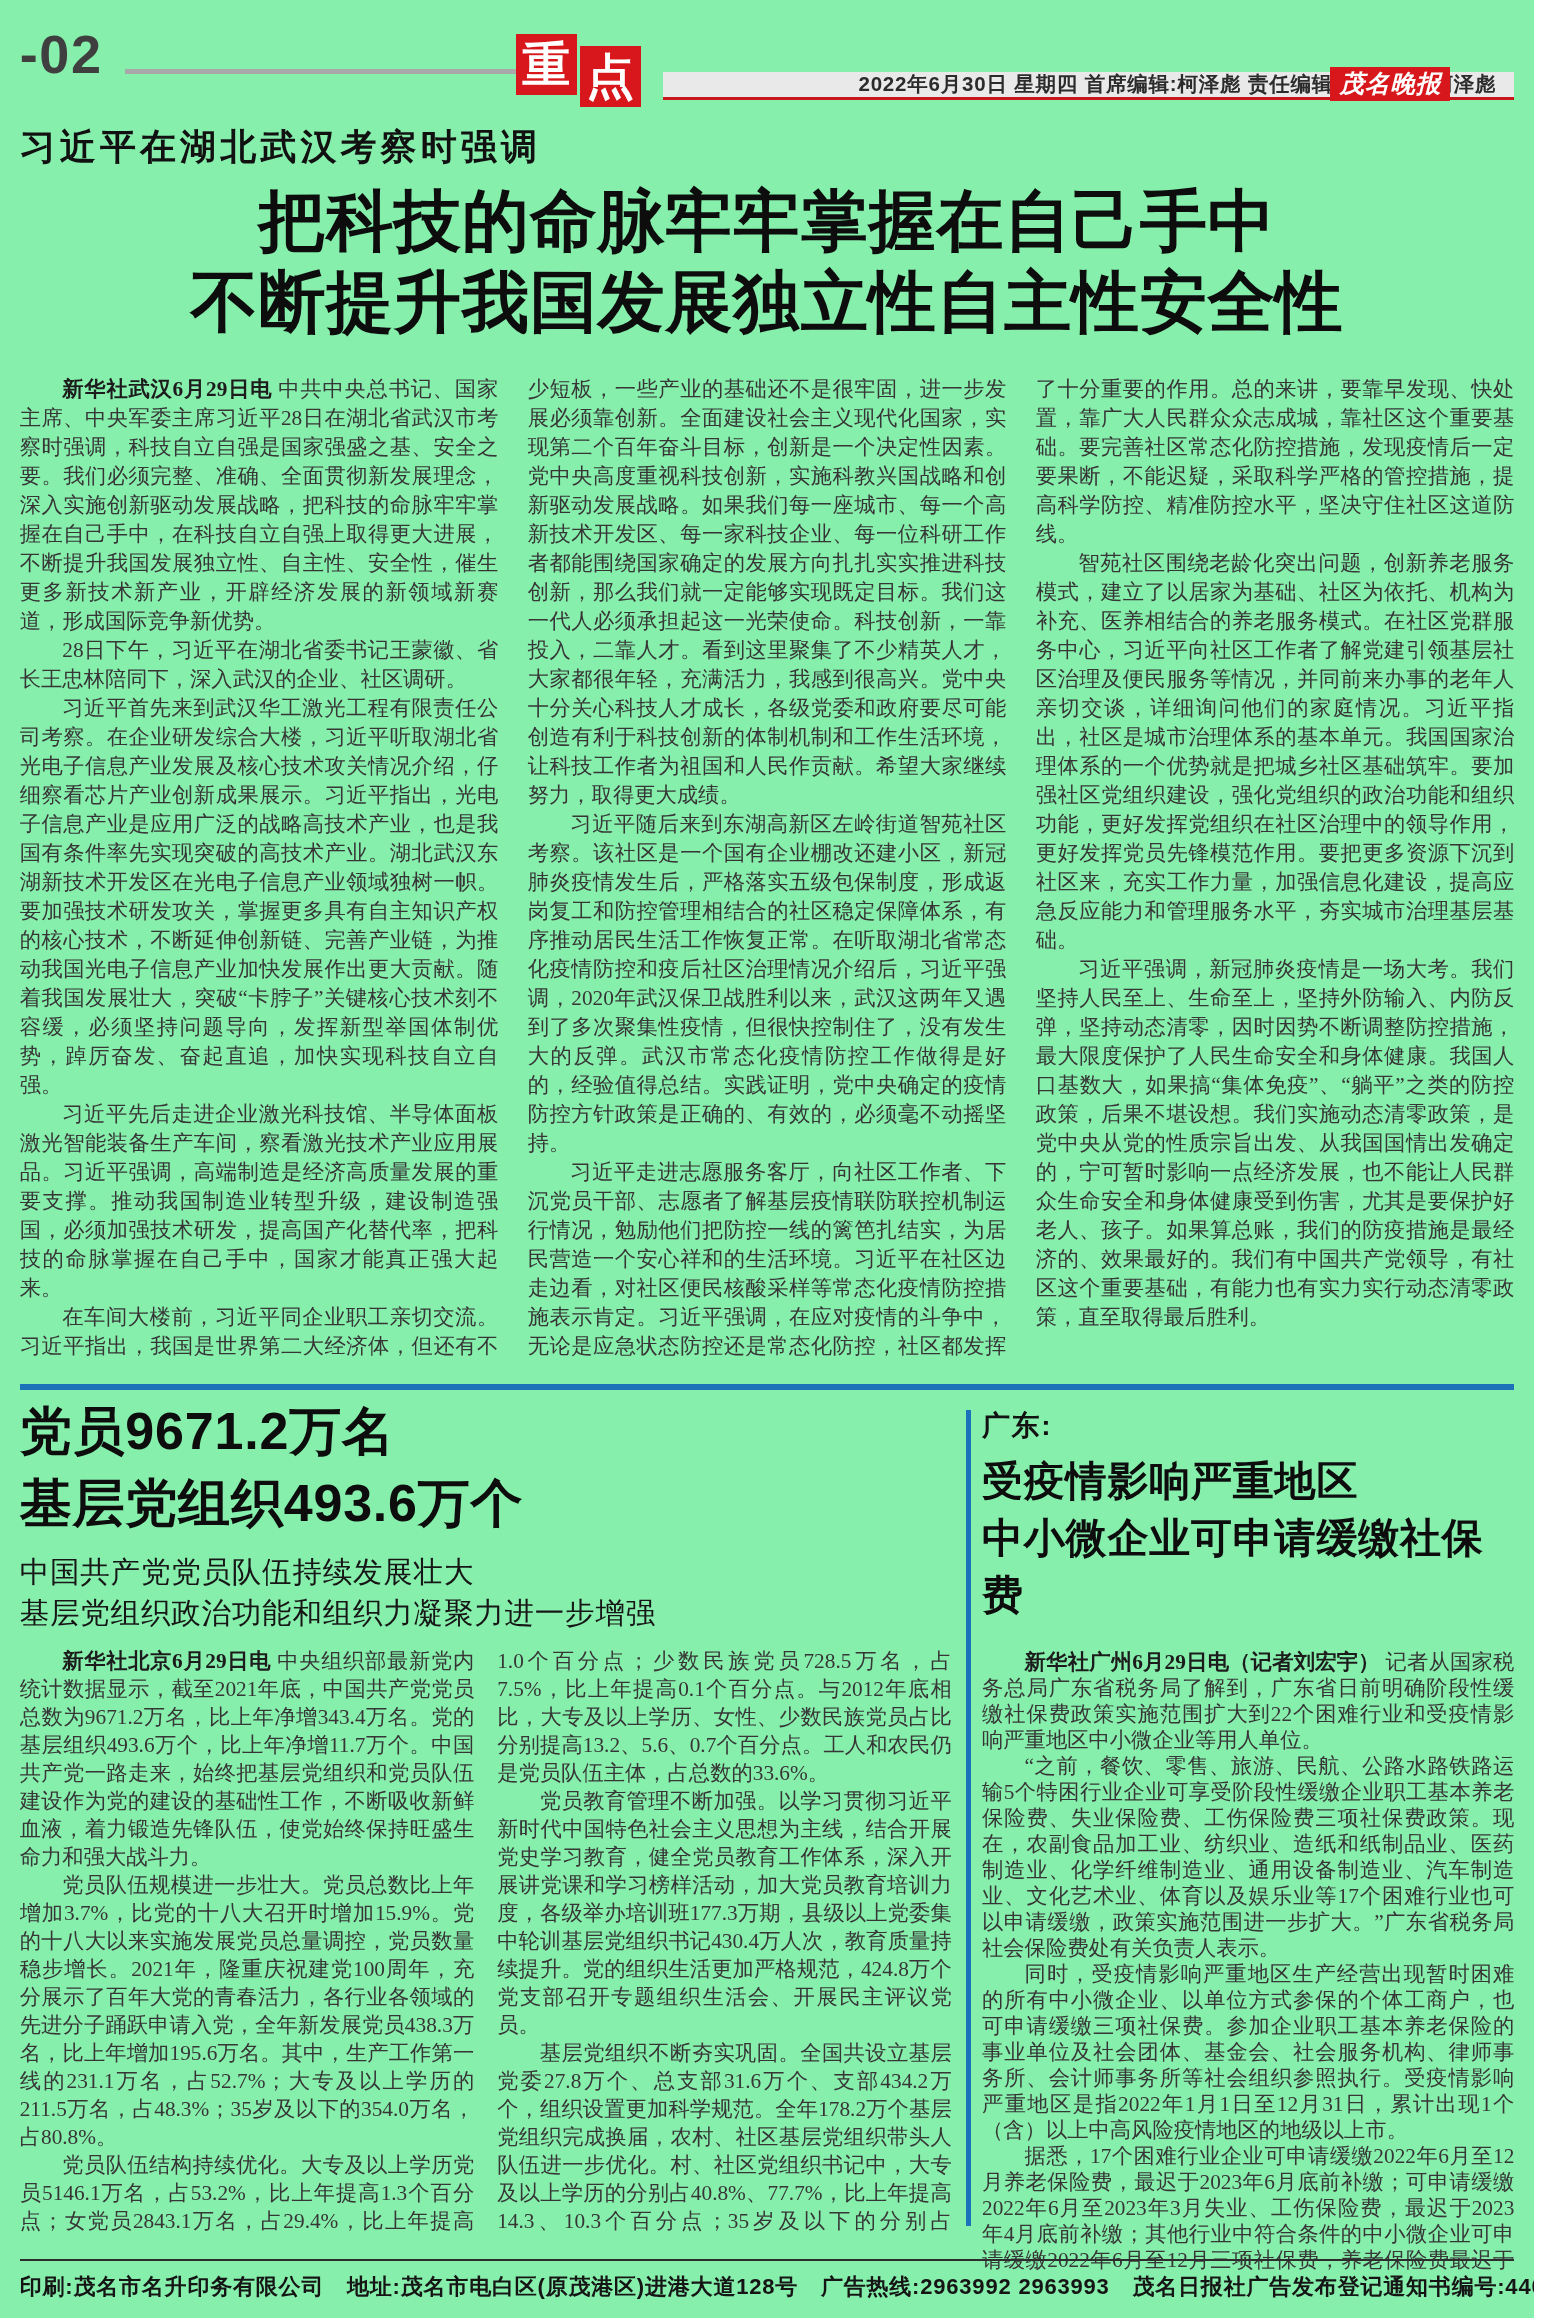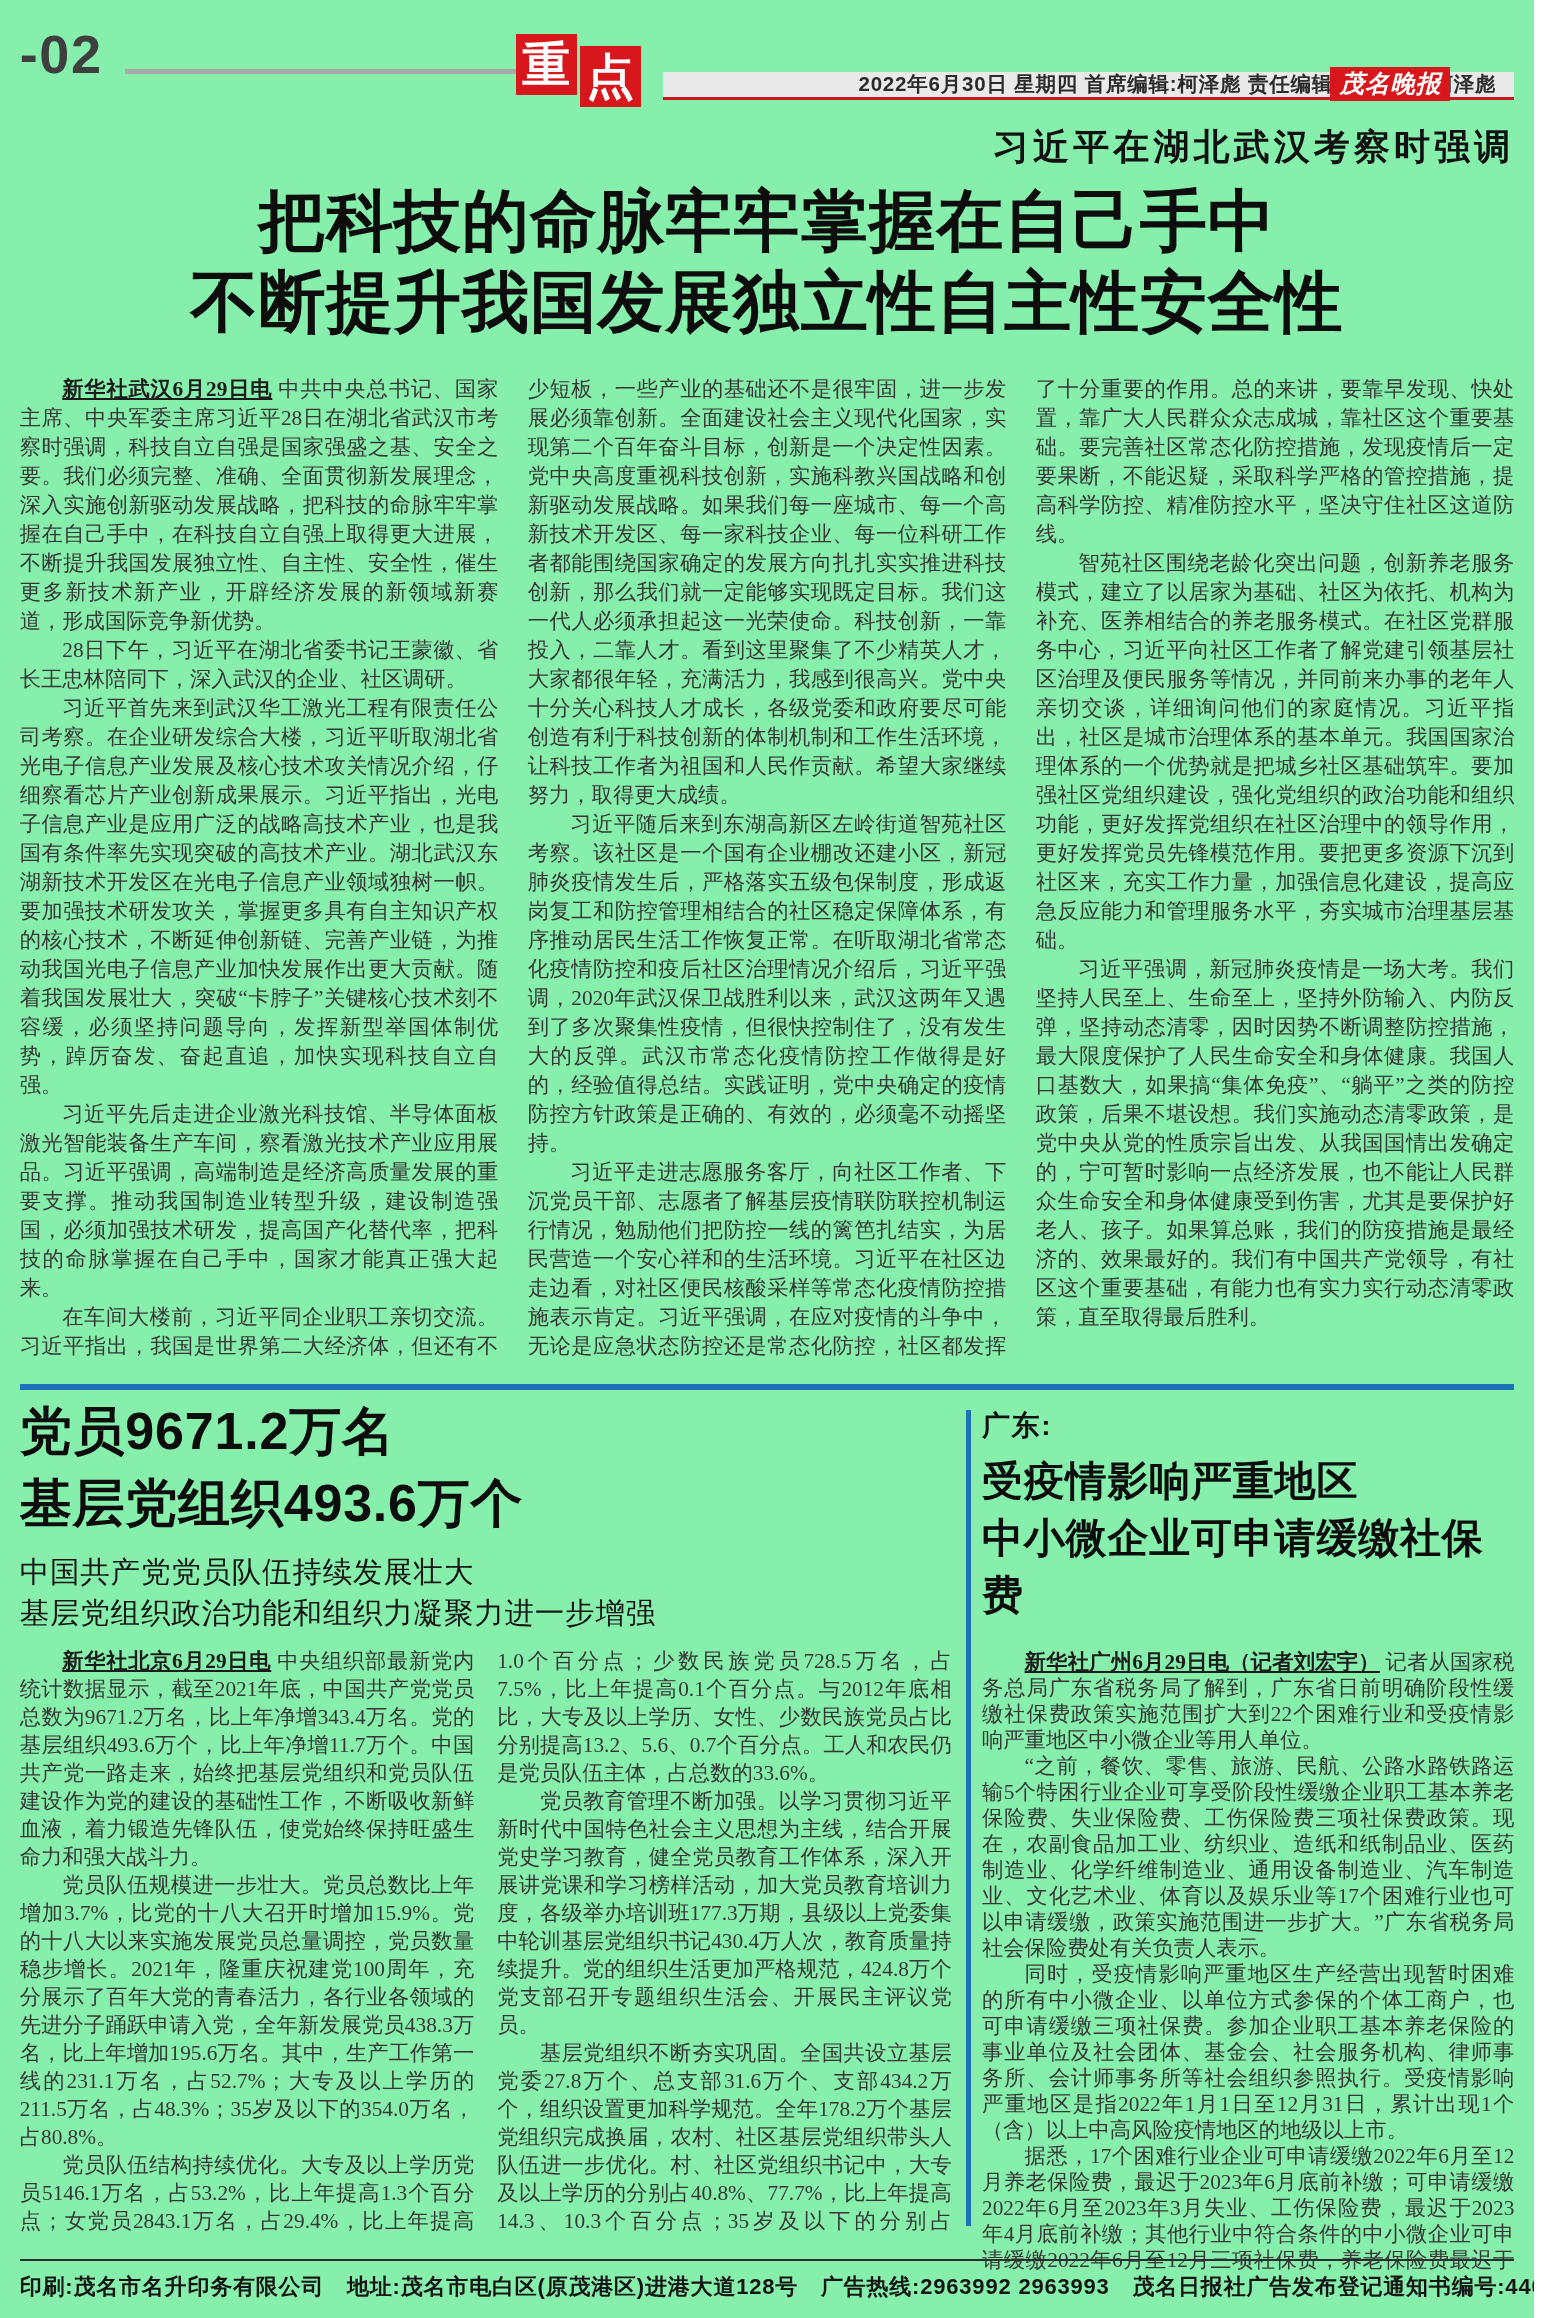--- a/index.html
+++ b/index.html
@@ -39,35 +39,35 @@
   }
   .masthead{
     position:absolute;right:64px;top:-4.9px;height:34px;width:120px;
     background:#d7171b;color:#ffffff;
     font-family:"Liberation Serif",serif;font-weight:bold;font-style:italic;
     font-size:24.6px;line-height:34px;text-align:center;letter-spacing:0.8px;
   }
   
   .lead-article{position:absolute;left:19.7px;right:19.7px;top:123px;height:1254px;}
   .kicker{
-    text-align:right;font-family:"Liberation Sans",sans-serif;
+    text-align:left;font-family:"Liberation Sans",sans-serif;
     font-size:36px;font-weight:600;color:#111;letter-spacing:4.1px;
   }
   .headline{
     margin:8.2px 0 0 0;text-align:center;
     font-family:"Liberation Sans",sans-serif;font-weight:700;
     font-size:67px;line-height:81px;color:#0d0d0d;letter-spacing:0.8px;
   }
   .lead-body{
     margin-top:33px;height:995px;overflow:hidden;
     column-count:3;column-gap:29.5px;column-fill:auto;
     font-size:21.3px;line-height:29px;text-align:justify;color:#363636;
   }
   .body-block p{margin:0;text-indent:2em;}
-  .body-block b{font-family:"Liberation Serif",serif;color:#1c1c1c;text-decoration:underline;}
+  .body-block b{font-family:"Liberation Serif",serif;color:#1c1c1c;}
   
   .hrule-blue{position:absolute;left:19.7px;right:19.7px;top:1384px;height:5.7px;background:#1c72b8;}
   .vrule-blue{position:absolute;left:966px;top:1410px;width:4.9px;height:816px;background:#1c72b8;}
   
   .party-article{position:absolute;left:19.7px;top:1395px;width:932px;height:837px;}
   .party-headline{
     margin:0;font-family:"Liberation Sans",sans-serif;font-weight:900;
     font-size:52px;line-height:72px;color:#0d0d0d;letter-spacing:0.8px;
   }
   .party-subtitle{

